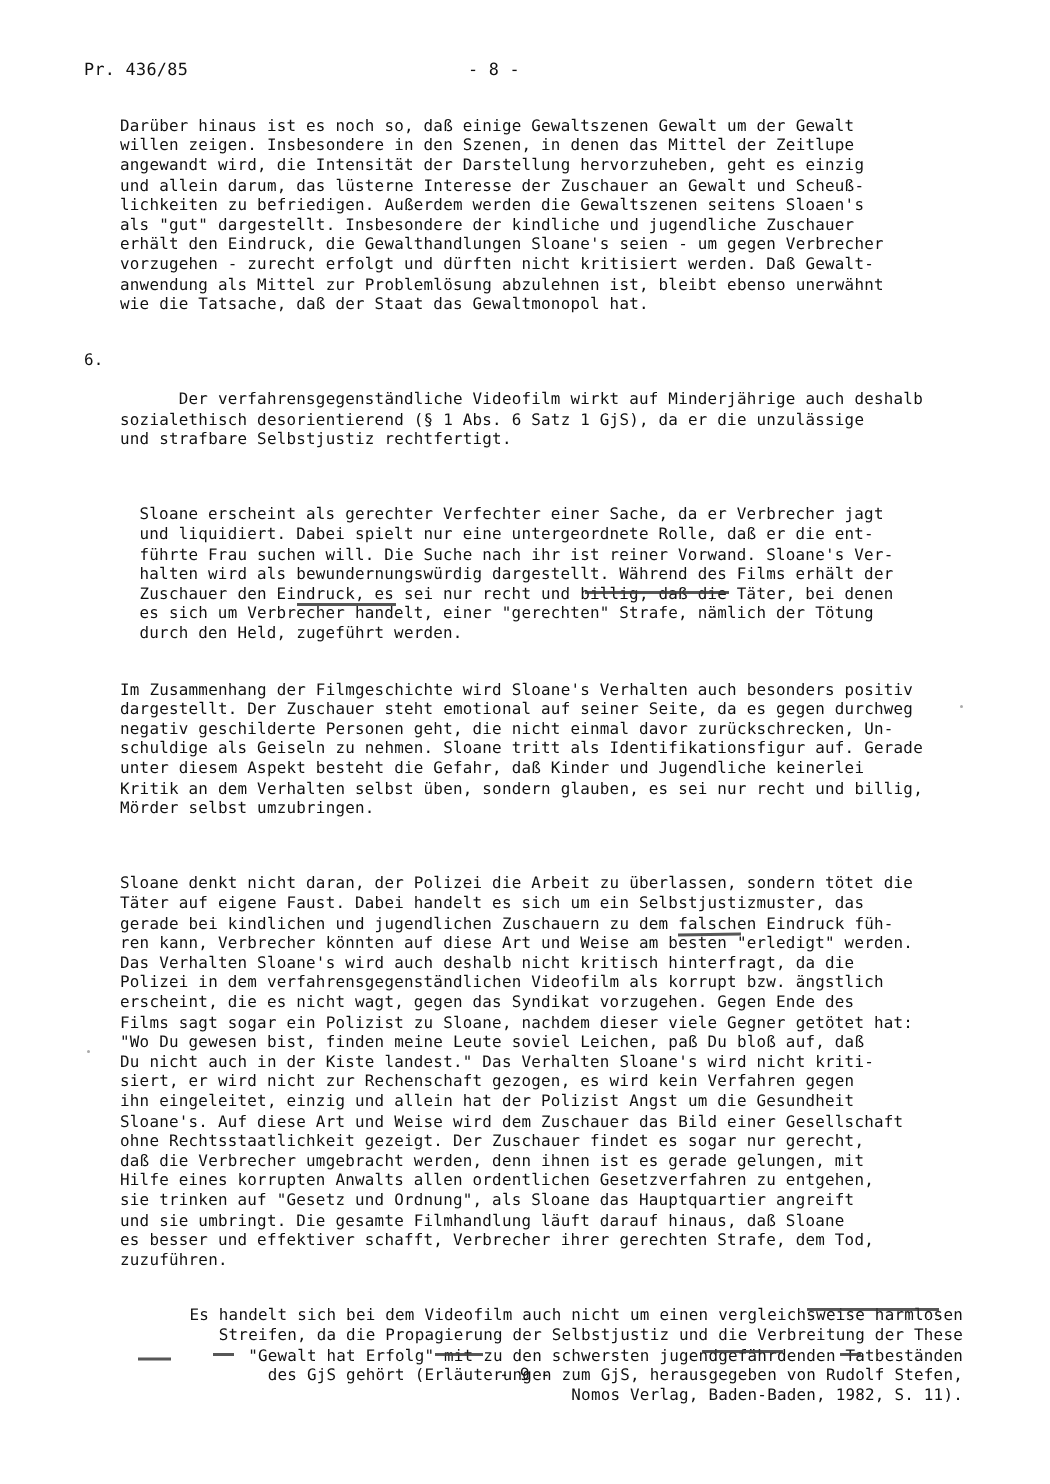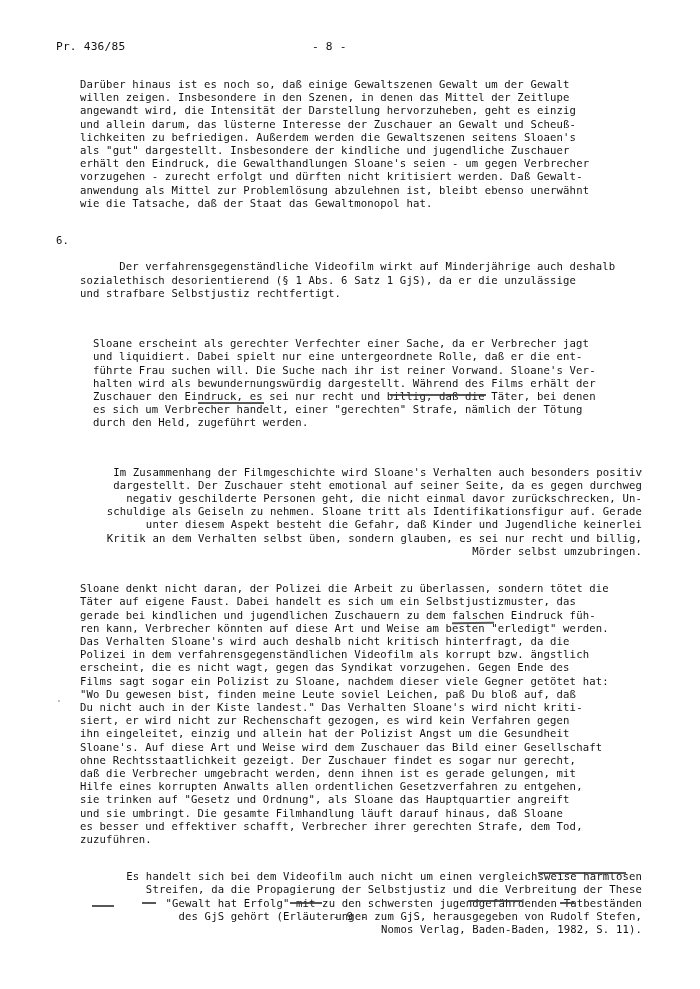--- a/index.html
+++ b/index.html
@@ -134,29 +134,29 @@
     </div>
 
     <div class="body-block para" style="position:relative; left:0; width:562px; margin-top:24px;margin-left:13px;">Sloane erscheint als gerechter Verfechter einer Sache, da er Verbrecher jagt
 und liquidiert. Dabei spielt nur eine untergeordnete Rolle, daß er die ent-
 führte Frau suchen will. Die Suche nach ihr ist reiner Vorwand. Sloane's Ver-
 halten wird als bewundernungswürdig dargestellt. Während des Films erhält der
 Zuschauer den Eindruck, es sei nur recht und billig, daß die Täter, bei denen
 es sich um Verbrecher handelt, einer "gerechten" Strafe, nämlich der Tötung
 durch den Held, zugeführt werden.</div>
 
-    <div class="body-block para" style="position:relative; left:0; width:562px; margin-top:36px;text-align:right;">Im Zusammenhang der Filmgeschichte wird Sloane's Verhalten auch besonders positiv
+    <div class="body-block para" style="position:relative; left:0; width:562px; margin-top:24px;">Im Zusammenhang der Filmgeschichte wird Sloane's Verhalten auch besonders positiv
 dargestellt. Der Zuschauer steht emotional auf seiner Seite, da es gegen durchweg
 negativ geschilderte Personen geht, die nicht einmal davor zurückschrecken, Un-
 schuldige als Geiseln zu nehmen. Sloane tritt als Identifikationsfigur auf. Gerade
 unter diesem Aspekt besteht die Gefahr, daß Kinder und Jugendliche keinerlei
 Kritik an dem Verhalten selbst üben, sondern glauben, es sei nur recht und billig,
 Mörder selbst umzubringen.</div>
 
-    <div class="body-block para" style="position:relative; left:0; width:562px; margin-top:24px;">Sloane denkt nicht daran, der Polizei die Arbeit zu überlassen, sondern tötet die
+    <div class="body-block para" style="position:relative; left:0; width:562px; margin-top:37px;">Sloane denkt nicht daran, der Polizei die Arbeit zu überlassen, sondern tötet die
 Täter auf eigene Faust. Dabei handelt es sich um ein Selbstjustizmuster, das
 gerade bei kindlichen und jugendlichen Zuschauern zu dem falschen Eindruck füh-
 ren kann, Verbrecher könnten auf diese Art und Weise am besten "erledigt" werden.
 Das Verhalten Sloane's wird auch deshalb nicht kritisch hinterfragt, da die
 Polizei in dem verfahrensgegenständlichen Videofilm als korrupt bzw. ängstlich
 erscheint, die es nicht wagt, gegen das Syndikat vorzugehen. Gegen Ende des
 Films sagt sogar ein Polizist zu Sloane, nachdem dieser viele Gegner getötet hat:
 "Wo Du gewesen bist, finden meine Leute soviel Leichen, paß Du bloß auf, daß
 Du nicht auch in der Kiste landest." Das Verhalten Sloane's wird nicht kriti-
 siert, er wird nicht zur Rechenschaft gezogen, es wird kein Verfahren gegen

